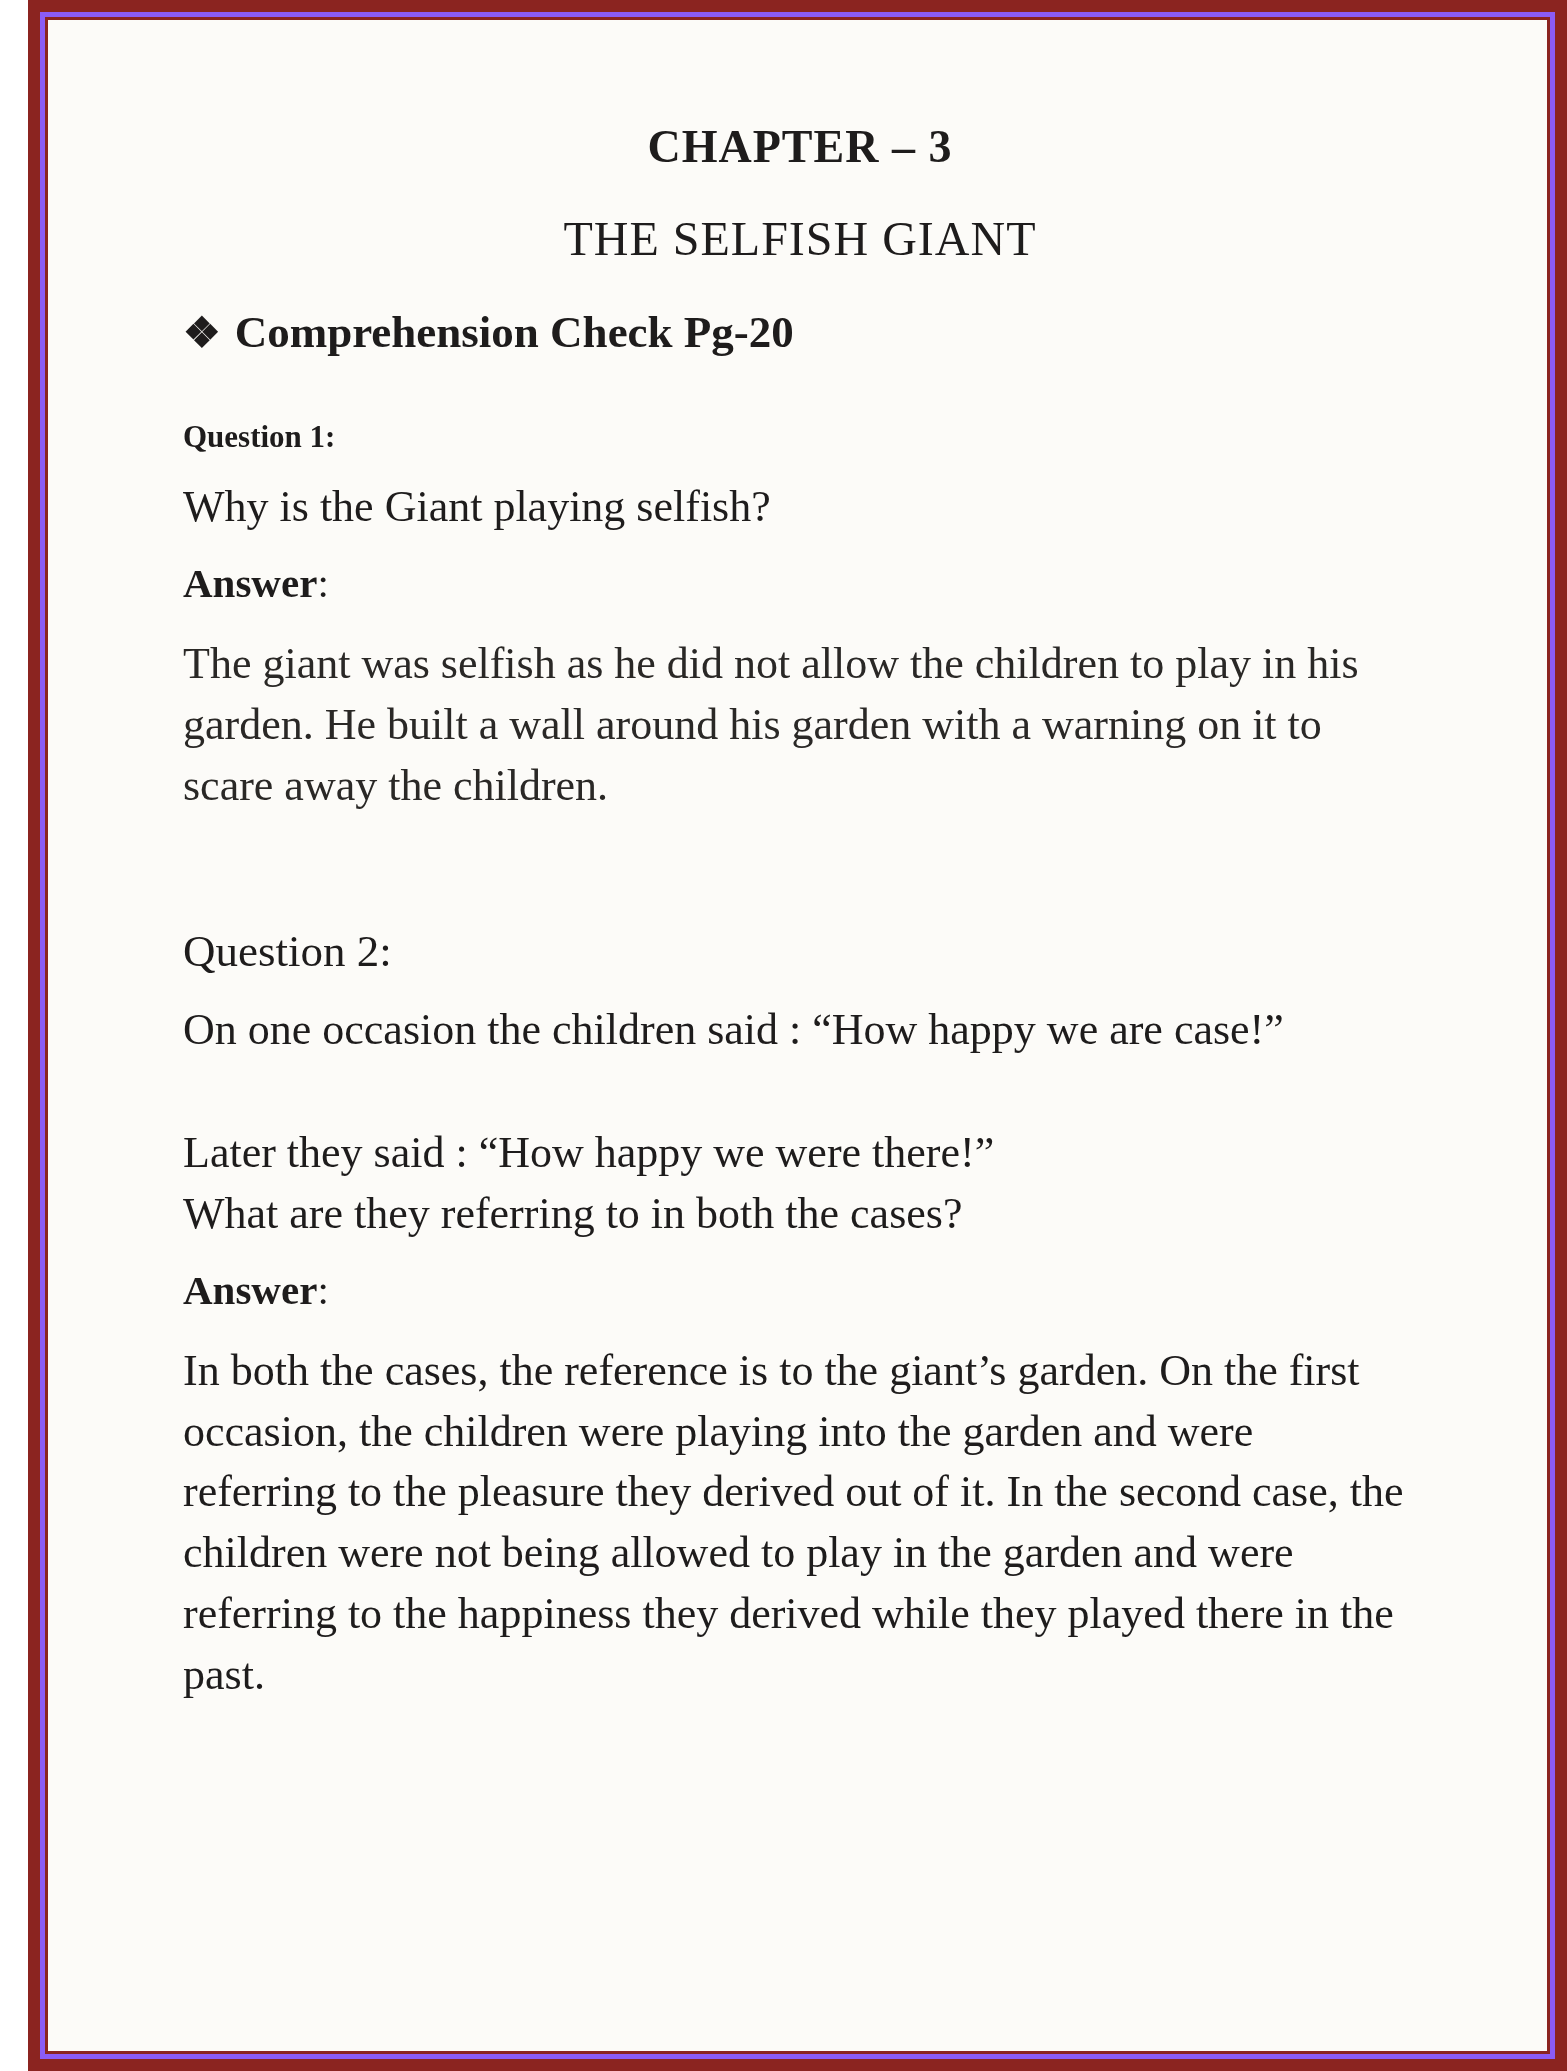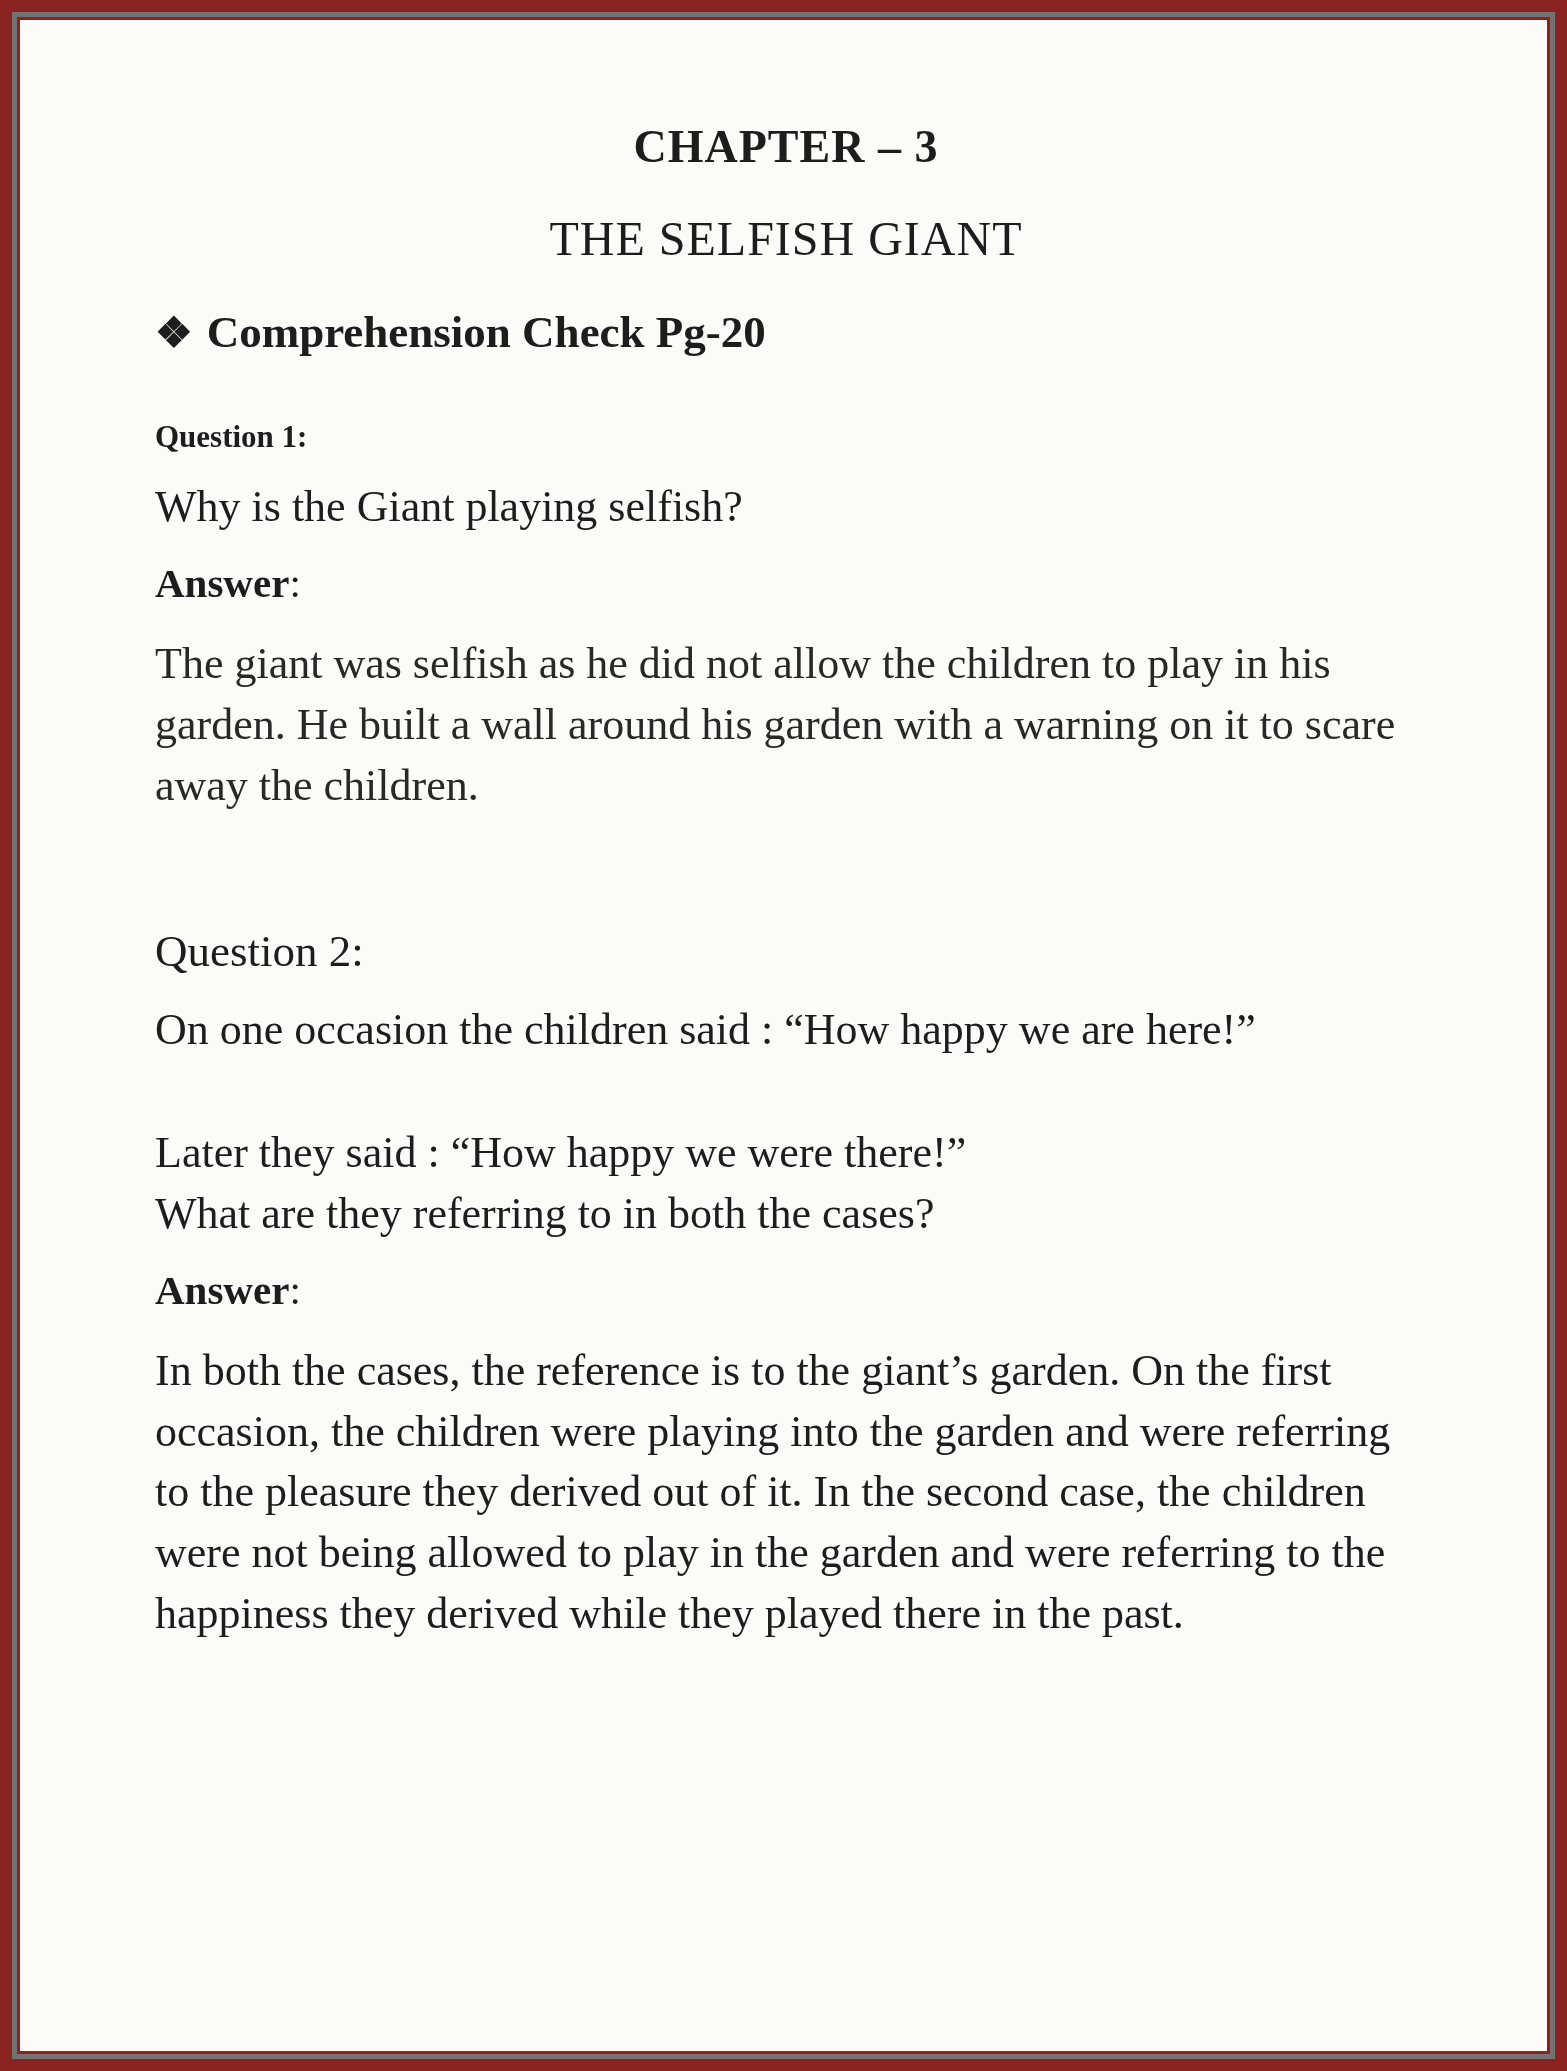--- a/index.html
+++ b/index.html
@@ -13,21 +13,22 @@
     position: relative;
     font-family: "Liberation Serif", "DejaVu Serif", serif;
     color: #1e1c1c;
   }
   .page-frame {
     position: absolute;
     inset: 0;
     box-sizing: border-box;
     border: 12px solid #8b2420;
     padding: 5px;
-    background: #737373;
+    background: #8b5cf6;
+    margin-left: 28px;
   }
   .page-inner {
     box-sizing: border-box;
     width: 100%;
     height: 100%;
     border: 3px solid #8b2420;
     background: #fcfbf8;
     overflow: hidden;
   }
   .content {
@@ -120,21 +121,21 @@
         <p class="q-label-bold">Question 1:</p>
         <p class="line">Why is the Giant playing selfish?</p>
         <p class="answer-line">
           <span class="bold">Answer</span><span>:</span>
         </p>
         <p class="para answer-soft">The giant was selfish as he did not allow the children to play in his garden. He built a wall around his garden with a warning on it to scare away the children.</p>
       </section>
 
       <section class="qa-block qa-block-2 body-text">
         <p class="q-label-regular">Question 2:</p>
-        <p class="line-gap-after">On one occasion the children said : “How happy we are here!”</p>
+        <p class="line-gap-after">On one occasion the children said : “How happy we are case!”</p>
         <p class="line-tight">Later they said : “How happy we were there!”</p>
         <p class="line">What are they referring to in both the cases?</p>
         <p class="answer-line">
           <span class="bold">Answer</span><span>:</span>
         </p>
         <p class="para">In both the cases, the reference is to the giant’s garden. On the first occasion, the children were playing into the garden and were referring to the pleasure they derived out of it. In the second case, the children were not being allowed to play in the garden and were referring to the happiness they derived while they played there in the past.</p>
       </section>
 
     </div>
   </div>

